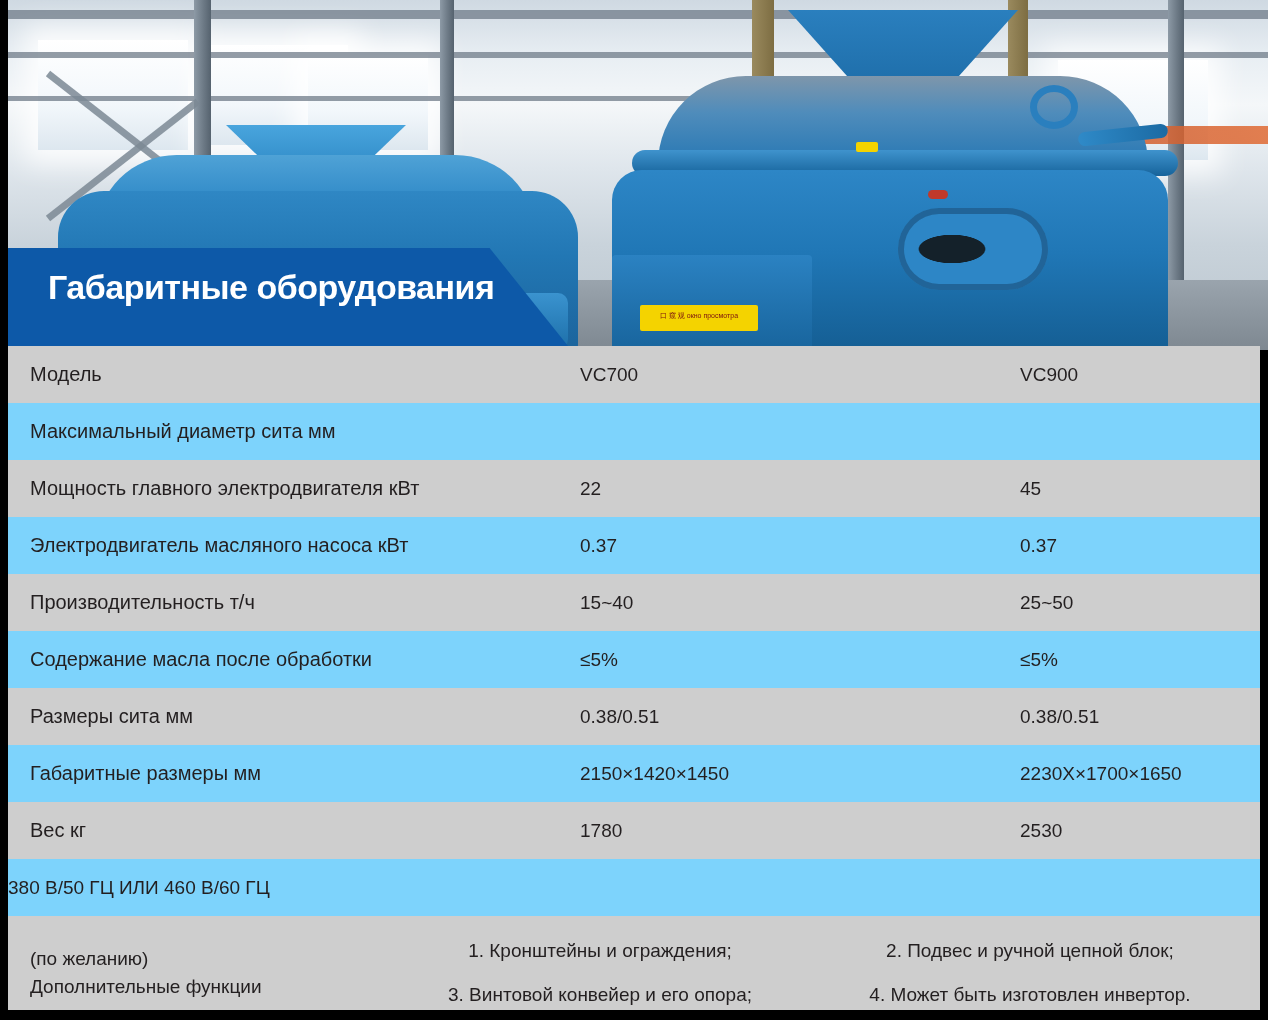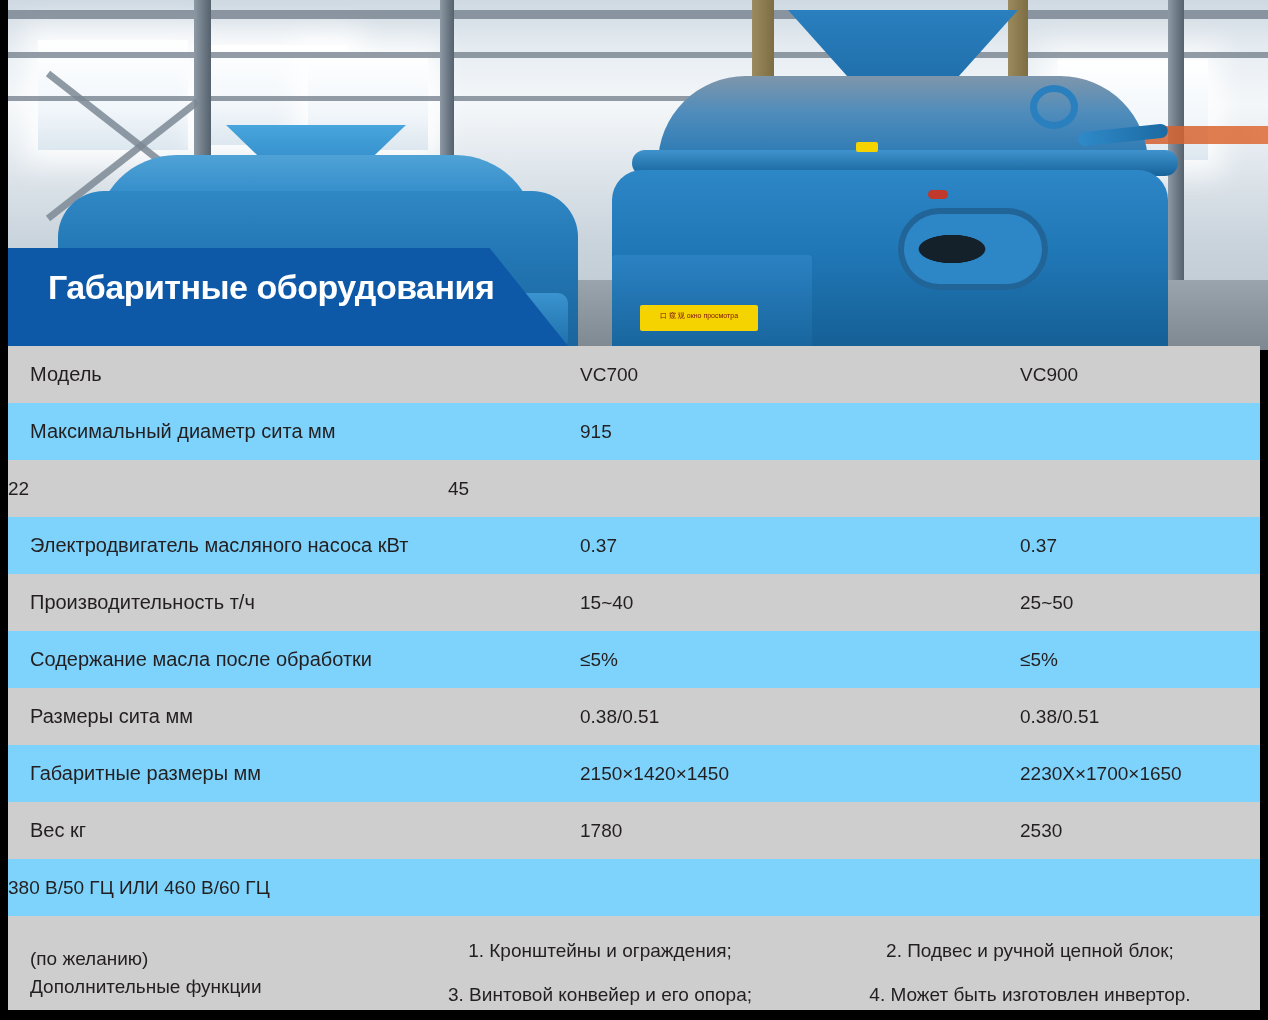--- a/index.html
+++ b/index.html
@@ -399,24 +399,24 @@
   <div class="table">
 
     <div class="row odd">
       <div class="cell-label">Модель</div>
       <div class="cell-v1">VC700</div>
       <div class="cell-v2">VC900</div>
     </div>
 
     <div class="row even">
       <div class="cell-label">Максимальный диаметр сита мм</div>
-      <div class="cell-v2">915</div>
     </div>
 
     <div class="row odd">
+      <div class="cell-label">Мощность главного электродвигателя кВт</div>
       <div class="cell-v1">22</div>
       <div class="cell-v2">45</div>
     </div>
 
     <div class="row even">
       <div class="cell-label">Электродвигатель масляного насоса кВт</div>
       <div class="cell-v1">0.37</div>
       <div class="cell-v2">0.37</div>
     </div>
 

